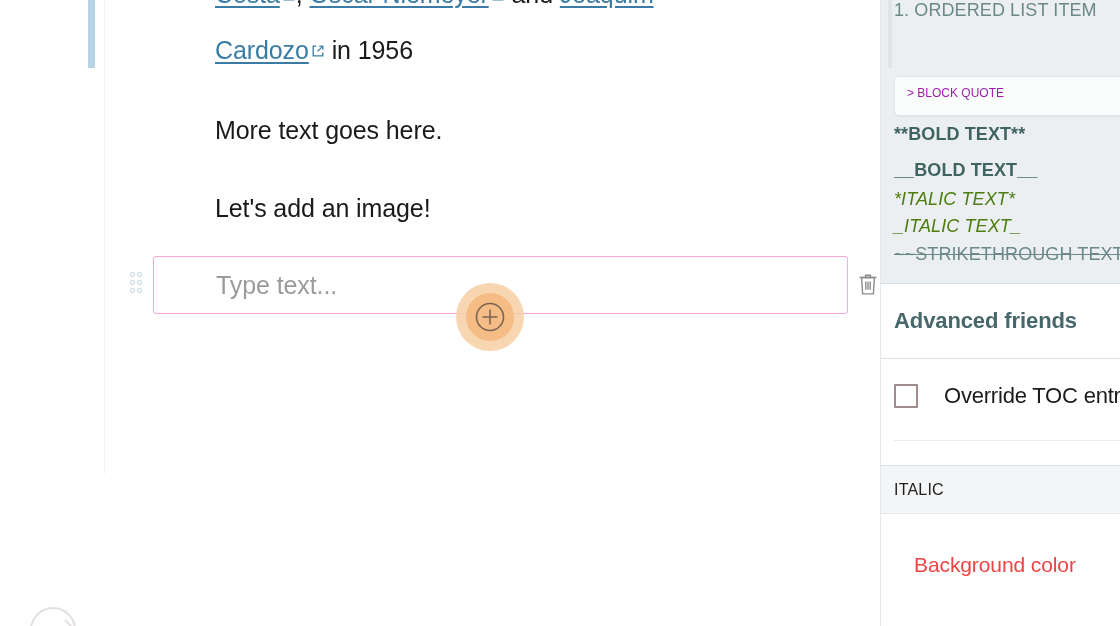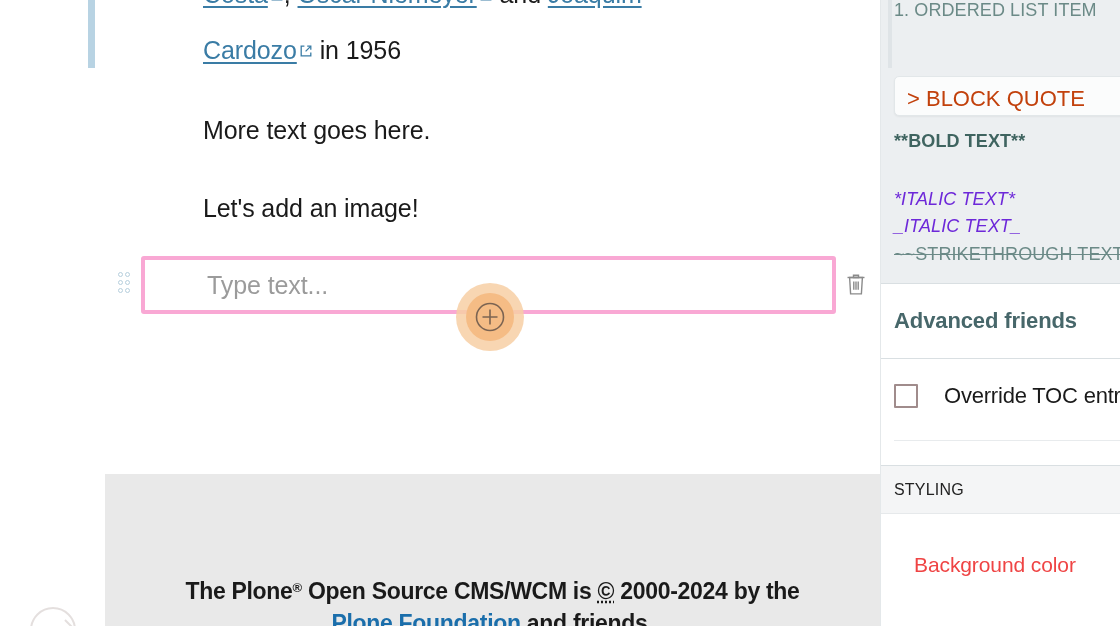--- a/index.html
+++ b/index.html
@@ -23,21 +23,21 @@
     position: absolute; left: 88px; top: -10px; width: 7px; height: 78px;
     background: #b8d3e3;
   }
   .content-rule {
     position: absolute; left: 104px; top: 0; width: 1px; height: 474px;
     background: #f1f4f6;
   }
 
   
   .editor-col {
-    position: absolute; left: 100px; top: 0; width: 775px; height: 533px;
+    position: absolute; left: 112px; top: 0; width: 775px; height: 533px;
     background: #ffffff;
   }
 
   .para {
     position: absolute;
     color: #1a1a1a;
     font-size: 25px;
     line-height: 34px;
     letter-spacing: -0.1px;
     white-space: nowrap;
@@ -74,21 +74,21 @@
     cursor: grab;
   }
   .drag-handle i {
     width: 5px; height: 5px; border-radius: 50%;
     border: 1px solid #b6cfdd; background: #ffffff;
   }
 
   .text-block-input {
     position: absolute; left: 41px; top: 0;
     width: 695px; height: 58px;
-    border: 4px solid #f9a8d4;
+    border: 1px solid #f9a8d4;
     border-radius: 3px;
     background: #ffffff;
     display: flex; align-items: center;
     padding: 0 20px 0 62px;
   }
   .placeholder {
     color: #9b9b9b;
     font-size: 25px;
     line-height: 30px;
     letter-spacing: -0.1px;
@@ -179,34 +179,34 @@
   }
   .cs-line {
     position: absolute; left: 14px;
     white-space: nowrap;
     font-size: 18px;
     letter-spacing: .1px;
     color: #597a77;
   }
   .cs-olist { color: #6b8a87; }
   .cs-bold   { font-weight: bold; color: #3f6460; }
-  .cs-italic { font-style: italic; color: #6d28d9; }
+  .cs-italic { font-style: italic; color: #4d7c0f; }
   .cs-strike { text-decoration: line-through; color: #6b8a87; }
 
   .cs-quotebox {
     position: absolute; left: 14px; top: 168px;
     width: 250px; height: 40px;
     background: #fbfcfc;
     border: 1px solid #e2e7e9;
     border-radius: 5px;
     box-shadow: 0 1px 2px rgba(0,0,0,.05);
   }
   .cs-quotebox span {
     position: absolute; left: 12px; top: 9px;
-    font-size: 22px; color: #c2410c; white-space: nowrap; text-align: right;
+    font-size: 12px; color: #a21caf; white-space: nowrap; text-align: right;
   }
 
   
   .sb-divider {
     position: absolute; left: 0; width: 240px; height: 1px;
     background: #d9dfe2;
   }
   .sb-divider.thin { background: #e8ebed; }
 
   .sb-title {
@@ -318,26 +318,20 @@
 
   <div class="click-halo"></div>
   <div class="click-core"></div>
   <div class="plus-glyph">
     <svg viewBox="0 0 48 48" fill="none" stroke="#7c6452" stroke-width="1.6">
       <circle cx="24" cy="24" r="13.5"></circle>
       <path d="M24 16.5v15M16.5 24h15"></path>
     </svg>
   </div>
 
-  <div class="footer">
-    <div class="footer-text">
-      <span><span>The Plone</span><sup>®</sup><span> Open Source CMS/WCM is </span><span class="copy-mark">©</span><span> 2000-2024 by the</span></span><br>
-      <a href="#">Plone Foundation</a><span> and friends.</span>
-    </div>
-  </div>
 
   <div class="corner-arrow" id="corner-left">
     <svg width="56" height="56" viewBox="0 0 56 56" fill="none" stroke="#cfc6c4" stroke-width="2">
       <path d="M50 28a22 22 0 1 0-22 22"></path>
       <path d="M40 18l10 10-10 10"></path>
     </svg>
   </div>
   <div class="corner-arrow" id="corner-right">
     <svg width="56" height="56" viewBox="0 0 56 56" fill="none" stroke="#d6d6d6" stroke-width="2">
       <path d="M50 28a22 22 0 1 0-22 22"></path>
@@ -350,36 +344,37 @@
 
     <div class="cheatsheet">
       <div class="cs-accent"></div>
 
       <div class="cs-line cs-olist" style="top:92px">1. ORDERED LIST ITEM</div>
 
       <div class="cs-quotebox">
         <span>&gt; BLOCK QUOTE</span>
       </div>
 
-      <div class="cs-line cs-bold" style="top:223px">**BOLD TEXT**</div>
+      <div class="cs-line cs-bold" style="top:216px">**BOLD TEXT**</div>
+      <div class="cs-line cs-bold" style="top:252px">__BOLD TEXT__</div>
       <div class="cs-line cs-italic" style="top:281px">*ITALIC TEXT*</div>
       <div class="cs-line cs-italic" style="top:308px">_ITALIC TEXT_</div>
       <div class="cs-line cs-strike" style="top:336px">~~STRIKETHROUGH TEXT~~</div>
     </div>
 
     <div class="sb-divider" style="top:283px"></div>
     <div class="sb-title" style="top:308px">Advanced friends</div>
     <div class="sb-divider" style="top:358px"></div>
 
     <div class="checkbox-row">
       <span class="checkbox"></span>
       <span class="checkbox-label">Override TOC entry</span>
     </div>
     <div class="sb-divider thin" style="left:14px; width:226px; top:440px"></div>
 
     <div class="section-band">
-      <span>STYLING</span>
+      <span>ITALIC</span>
     </div>
 
     <div class="field-label">Background color</div>
   </div>
 
 </div>
 
 </body></html>

